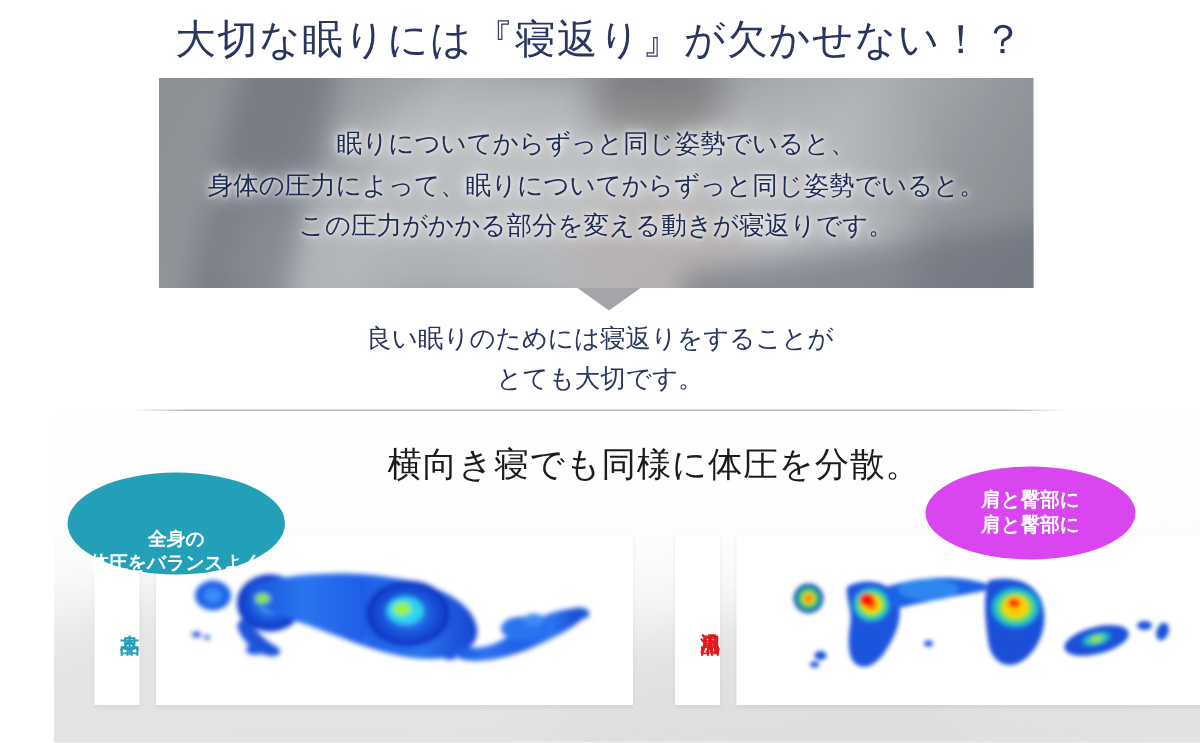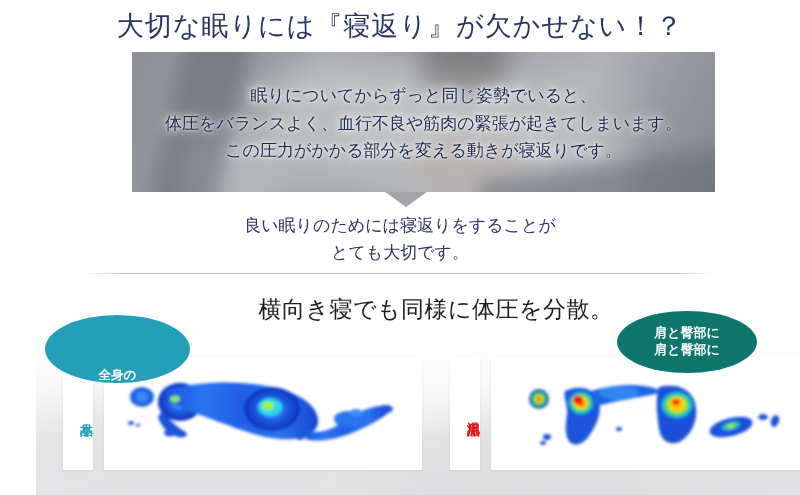--- a/index.html
+++ b/index.html
@@ -39,21 +39,21 @@
     font-size: 27px;
     letter-spacing: 1px;
     color: #2a3560;
     font-family: "Liberation Serif", "DejaVu Serif", serif;
     white-space: nowrap;
   }
 
   
   #photo-panel {
     position: absolute;
-    left: 132px; top: 52px;
+    left: 106px; top: 52px;
     width: 583px; height: 140px;
     overflow: hidden;
     background: #f0abfc;
   }
   #photo-bg {
     position: absolute;
     inset: 0;
     background:
       radial-gradient(ellipse 210px 130px at 47% 52%, rgba(255,255,255,0.92) 0%, rgba(255,255,255,0.55) 45%, rgba(255,255,255,0) 72%),
       radial-gradient(ellipse 150px 90px at 72% 38%, rgba(255,255,255,0.65) 0%, rgba(255,255,255,0) 70%),
@@ -269,21 +269,21 @@
   #badge-product {
     left: 45px; top: 315px;
     width: 145px; height: 68px;
     background: #23a0b8;
     font-size: 12.5px;
     align-items: flex-end;
   }
   #badge-generic {
     left: 617px; top: 311px;
     width: 140px; height: 62px;
-    background: #0f766e;
+    background: #d946ef;
     font-size: 13px;
   }
   .badge span { display: block; white-space: nowrap; }
 </style>
 </head>
 <body>
 
 <div id="page">
 
   <div id="top-section">
@@ -296,21 +296,21 @@
         <div id="photo-shape-mattress"></div>
         <div id="photo-shape-hair"></div>
         <div id="photo-shape-arm"></div>
         <div id="photo-shape-frame-left"></div>
         <div id="photo-shape-frame-bottom"></div>
       </div>
       <div id="photo-veil"></div>
 
       <div id="photo-caption">
         <span class="cap-line">眠りについてからずっと同じ姿勢でいると、</span>
-        <span class="cap-line">体圧をバランスよく、血行不良や筋肉の緊張が起きてしまいます。</span>
+        <span class="cap-line">身体の圧力によって、眠りについてからずっと同じ姿勢でいると。</span>
         <span class="cap-line">この圧力がかかる部分を変える動きが寝返りです。</span>
       </div>
     </div>
 
     <div id="arrow-down"></div>
 
     <div id="sub-message">
       <span class="sub-line">良い眠りのためには寝返りをすることが</span>
       <span class="sub-line">とても大切です。</span>
     </div>
@@ -451,20 +451,21 @@
             <ellipse cx="128" cy="72" rx="3" ry="2" fill="#1c52d8"></ellipse>
           </g>
         </svg>
       </div>
     </div>
   </div>
 
   <div class="badge" id="badge-product">
     <div>
       <span>全身の</span>
+      <span>体圧をバランスよく</span>
     </div>
   </div>
 
   <div class="badge" id="badge-generic">
     <div>
       <span>肩と臀部に</span>
       <span>肩と臀部に</span>
     </div>
   </div>
 

